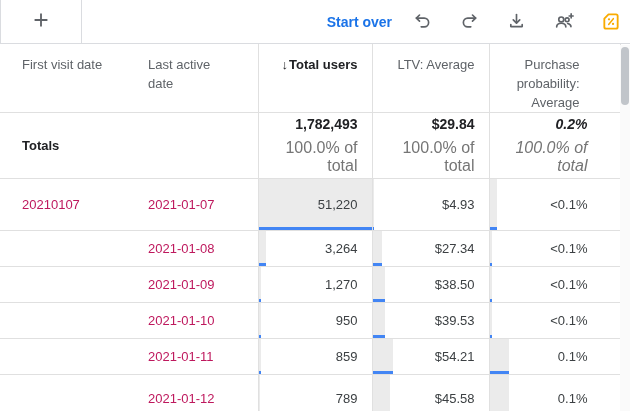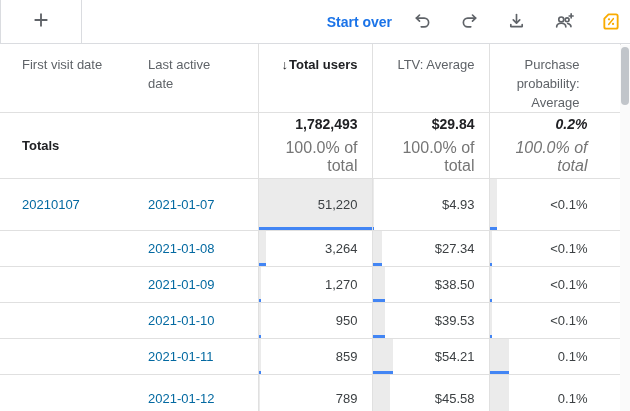--- a/index.html
+++ b/index.html
@@ -45,21 +45,21 @@
   td.tnum { text-align:right; padding-right:14px; }
   td.tnum .main { font-size:14px; font-weight:bold; color:#202124; }
   td.tnum .sub { font-size:16px; color:#757575; margin-top:7px; }
   td.pad32 { padding-right:32px;font-style:italic; }
 
   tr.data-row { border-bottom:1px solid #e0e0e0; }
   tr.row-0 { height:52px; }
   tr.row-1, tr.row-2, tr.row-3, tr.row-4 { height:36px; }
   tr.row-5 { height:47px; }
   tr.row-6 { height:8px; border-bottom:none; }
-  td.dim { vertical-align:middle; color:#0369a1; }
+  td.dim { vertical-align:middle; color:#be185d; }
   td.d1 { padding-left:22px; }
   td.d2 { padding-left:5px; }
   td.num { padding:0; height:inherit; }
   .cellwrap { position:relative; height:100%; display:flex; align-items:center; justify-content:flex-end;
               padding-right:14px; }
   .cellwrap.pad32w { padding-right:32px; }
   .bar-bg { position:absolute; left:0; top:0; bottom:3px; background:#ebebeb; }
   .bar-line { position:absolute; left:0; bottom:0; height:3px; background:#4285f4; }
   .cellwrap .val { position:relative; color:#3c4043; }
   tr.row-6 td { height:8px; }

